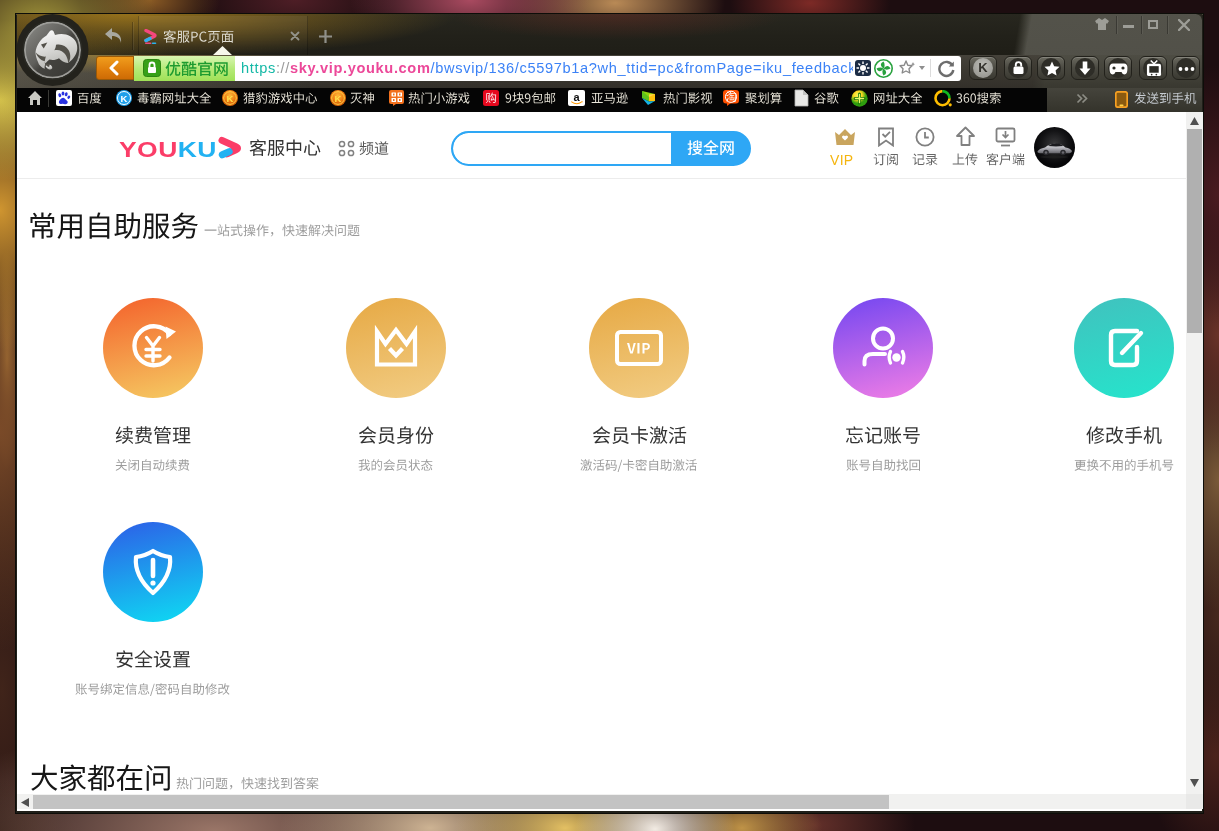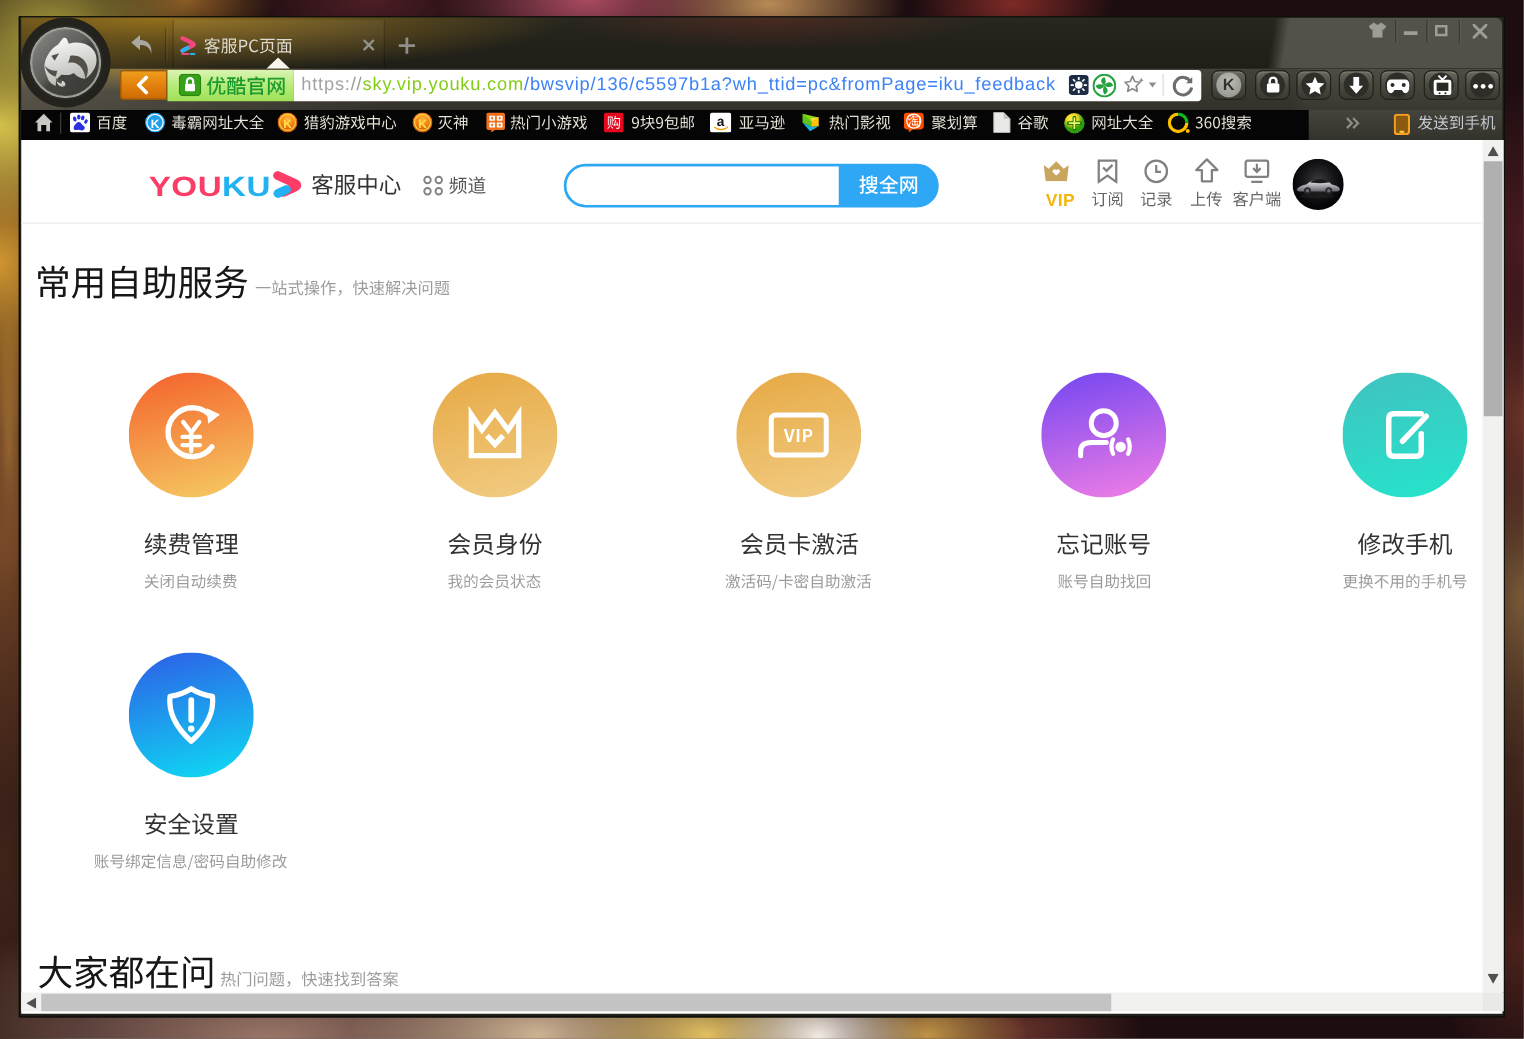--- a/index.html
+++ b/index.html
@@ -114,21 +114,21 @@
 <rect x="0.5" y="0.5" width="17" height="17" rx="3" fill="#37a019" stroke="#2c8512"></rect>
 <rect x="5" y="8" width="8" height="6" rx="1" fill="#fff"></rect>
 <path d="M6.5,8 L6.5,6 A2.5,2.5 0 0 1 11.5,6 L11.5,8" stroke="#fff" stroke-width="1.8" fill="none"></path>
   </svg>
 <svg style="position:absolute;left:165.0px;top:60.5px;overflow:visible" width="64" height="20">
     <path transform="translate(0,13.76)" d="M10.1 -7.2V-1.1C10.1 0.5 10.5 0.9 11.9 0.9C12.2 0.9 13.3 0.9 13.6 0.9C14.9 0.9 15.2 0.2 15.4 -2.3C15.0 -2.4 14.4 -2.7 14.0 -2.9C14.0 -0.8 13.9 -0.4 13.5 -0.4C13.2 -0.4 12.3 -0.4 12.1 -0.4C11.7 -0.4 11.6 -0.5 11.6 -1.1V-7.2ZM11.2 -12.4C11.9 -11.6 12.8 -10.6 13.3 -9.9L14.4 -10.8C13.9 -11.4 13.0 -12.4 12.2 -13.1ZM8.2 -13.3C8.2 -12.1 8.2 -10.9 8.1 -9.8H4.7V-8.3H8.1C7.8 -4.8 7.0 -1.7 4.3 0.2C4.7 0.4 5.2 0.9 5.4 1.3C8.4 -0.8 9.3 -4.4 9.6 -8.3H15.2V-9.8H9.6C9.7 -10.9 9.7 -12.1 9.7 -13.3ZM4.1 -13.5C3.3 -11.1 2.0 -8.8 0.5 -7.2C0.8 -6.9 1.2 -6.1 1.3 -5.7C1.7 -6.1 2.1 -6.6 2.5 -7.1V1.3H3.9V-9.4C4.6 -10.6 5.1 -11.8 5.6 -13.0Z M24.9 -13.0C24.7 -11.3 24.2 -9.6 23.6 -8.5C23.9 -8.3 24.6 -8.0 24.8 -7.8C25.1 -8.3 25.4 -9.0 25.6 -9.7H27.1V-7.4H23.8V-6.0H31.5V-7.4H28.6V-9.7H31.2V-11.0H28.6V-13.5H27.1V-11.0H26.0C26.1 -11.6 26.2 -12.2 26.3 -12.8ZM24.3 -4.9V1.3H25.7V0.5H29.5V1.2H31.0V-4.9ZM25.7 -0.8V-3.5H29.5V-0.8ZM18.2 -2.4H22.1V-1.0H18.2ZM18.2 -3.6V-4.7C18.4 -4.6 18.6 -4.4 18.7 -4.3C19.6 -5.2 19.8 -6.4 19.8 -7.4V-8.7H20.5V-5.9C20.5 -5.0 20.7 -4.8 21.4 -4.8C21.5 -4.8 22.0 -4.8 22.1 -4.8V-3.6ZM16.7 -12.9V-11.6H18.5V-10.0H17.0V1.3H18.2V0.2H22.1V1.2H23.4V-10.0H21.8V-11.6H23.5V-12.9ZM19.7 -10.0V-11.6H20.6V-10.0ZM18.2 -5.0V-8.7H19.0V-7.4C19.0 -6.7 18.9 -5.7 18.2 -5.0ZM21.3 -8.7H22.1V-5.6H21.9C21.8 -5.6 21.6 -5.6 21.5 -5.6C21.3 -5.6 21.3 -5.6 21.3 -5.9Z M36.7 -8.1H43.3V-6.5H36.7ZM35.1 -9.4V1.3H36.7V0.6H43.8V1.2H45.4V-3.9H36.7V-5.2H44.8V-9.4ZM36.7 -2.5H43.8V-0.7H36.7ZM39.0 -13.3C39.2 -12.9 39.4 -12.5 39.5 -12.1H33.1V-9.1H34.6V-10.6H45.3V-9.1H46.9V-12.1H41.2C41.1 -12.5 40.8 -13.1 40.6 -13.6Z M49.3 -12.6V1.3H50.8V-1.4C51.2 -1.2 51.7 -0.8 51.9 -0.6C52.9 -1.6 53.6 -2.8 54.2 -4.3C54.6 -3.6 55.0 -3.0 55.3 -2.5L56.2 -3.6C55.9 -4.2 55.3 -4.9 54.7 -5.8C55.1 -7.1 55.4 -8.5 55.6 -10.1L54.3 -10.2C54.1 -9.1 53.9 -8.1 53.7 -7.1C53.1 -7.8 52.5 -8.5 52.0 -9.2L51.1 -8.3C51.8 -7.5 52.5 -6.5 53.2 -5.6C52.7 -3.9 51.9 -2.5 50.8 -1.5V-11.1H61.2V-0.6C61.2 -0.3 61.1 -0.2 60.8 -0.2C60.4 -0.2 59.3 -0.1 58.3 -0.2C58.5 0.2 58.8 0.9 58.9 1.3C60.4 1.3 61.3 1.3 61.9 1.0C62.5 0.8 62.7 0.3 62.7 -0.6V-12.6ZM55.6 -8.3C56.4 -7.5 57.1 -6.5 57.7 -5.6C57.2 -3.8 56.3 -2.4 55.2 -1.3C55.5 -1.1 56.1 -0.7 56.3 -0.5C57.3 -1.5 58.1 -2.7 58.7 -4.2C59.1 -3.4 59.5 -2.7 59.8 -2.1L60.8 -3.0C60.4 -3.8 59.9 -4.8 59.2 -5.8C59.6 -7.1 59.9 -8.5 60.1 -10.0L58.8 -10.2C58.6 -9.1 58.4 -8.1 58.2 -7.2C57.7 -7.8 57.1 -8.5 56.6 -9.1Z" fill="#1d9b2f"></path>
   </svg>
 <div class="abs" style="left:235px;top:55.5px;width:726px;height:25px;background:#fff;border-radius:0 3px 3px 0"></div>
 <div class="abs" style="left:241px;top:60px;width:612px;height:17px;overflow:hidden;
 font-size:14.6px;letter-spacing:0.65px;white-space:nowrap;font-family:'Liberation Sans',sans-serif">
-<span style="color:#a3a3a3">https</span><span style="color:#9a9a9a">://</span><span style="color:#84cc16;font-weight:normal">sky.vip.youku.com</span><span style="color:#3b82f6">/bwsvip/136/c5597b1a?wh_ttid=pc&amp;fromPage=iku_feedback</span></div>
+<span style="color:#14b8a6">https</span><span style="color:#9a9a9a">://</span><span style="color:#ec4899;font-weight:bold">sky.vip.youku.com</span><span style="color:#3b82f6">/bwsvip/136/c5597b1a?wh_ttid=pc&amp;fromPage=iku_feedback</span></div>
 <svg class="abs" style="left:855px;top:60px" width="16" height="16" viewBox="0 0 16 16">
 <rect width="16" height="16" rx="3" fill="#1c2c44"></rect>
 <circle cx="8" cy="8" r="3" fill="#fff"></circle>
 <g stroke="#fff" stroke-width="1.4">
       <path d="M8,1.5 L8,4 M8,12 L8,14.5 M1.5,8 L4,8 M12,8 L14.5,8 M3.4,3.4 L5.2,5.2 M10.8,10.8 L12.6,12.6 M12.6,3.4 L10.8,5.2 M5.2,10.8 L3.4,12.6"></path>
     </g>
   </svg>
 <svg class="abs" style="left:874px;top:59px" width="19" height="19" viewBox="0 0 19 19">
 <circle cx="9.5" cy="9.5" r="8.7" fill="#fff" stroke="#27a13d" stroke-width="1.6"></circle>
 <g fill="#27a13d">
@@ -383,21 +383,21 @@
 <div class="abs" style="left:451px;top:131px;width:300px;height:35px;border-radius:17.5px;background:#2ea7f5;border:2px solid #2ea7f5;overflow:hidden">
     <div style="position:absolute;left:0;top:0;width:218px;height:31px;background:#fff;border-radius:15.5px 0 0 15.5px"></div>
   </div>
 <svg class="abs" style="left:687px;top:140px;overflow:visible" width="48" height="20">
     <path transform="translate(0,13.8)" d="M2.5 -13.5V-10.4H0.7V-9.0H2.5V-5.8C1.8 -5.5 1.1 -5.3 0.5 -5.1L0.9 -3.7L2.5 -4.3V-0.4C2.5 -0.2 2.4 -0.2 2.2 -0.2C2.1 -0.1 1.5 -0.1 0.9 -0.2C1.1 0.3 1.3 0.9 1.3 1.3C2.3 1.3 2.9 1.2 3.4 1.0C3.8 0.8 3.9 0.3 3.9 -0.4V-4.8L5.6 -5.5L5.4 -6.8L3.9 -6.3V-9.0H5.5V-10.4H3.9V-13.5ZM6.1 -4.7V-3.5H6.9L6.6 -3.4C7.3 -2.4 8.1 -1.6 9.1 -0.9C7.8 -0.4 6.4 -0.0 4.9 0.1C5.1 0.4 5.4 1.0 5.5 1.4C7.3 1.1 9.0 0.6 10.4 -0.1C11.7 0.5 13.1 1.0 14.6 1.3C14.8 0.9 15.2 0.4 15.5 0.1C14.2 -0.1 12.9 -0.4 11.8 -0.9C13.1 -1.8 14.1 -2.9 14.7 -4.4L13.8 -4.8L13.6 -4.7H11.1V-6.1H14.7V-12.3H11.6V-11.0H13.4V-9.8H11.7V-8.6H13.4V-7.3H11.1V-13.5H9.7V-12.1L8.7 -13.0C8.1 -12.6 7.1 -12.1 6.2 -11.8H6.2V-6.1H9.7V-4.7ZM7.5 -11.1C8.3 -11.3 9.1 -11.6 9.7 -12.0V-7.3H7.5V-8.6H9.0V-9.7H7.5ZM12.7 -3.5C12.1 -2.7 11.3 -2.1 10.4 -1.6C9.5 -2.1 8.7 -2.7 8.1 -3.5Z M23.8 -13.7C22.2 -11.2 19.3 -8.9 16.3 -7.6C16.7 -7.3 17.2 -6.8 17.4 -6.4C18.0 -6.7 18.6 -7.0 19.1 -7.4V-6.3H23.2V-4.1H19.3V-2.8H23.2V-0.4H17.2V0.9H30.9V-0.4H24.8V-2.8H28.9V-4.1H24.8V-6.3H29.0V-7.3C29.5 -7.0 30.1 -6.7 30.7 -6.3C30.9 -6.8 31.3 -7.3 31.7 -7.6C29.1 -8.9 26.8 -10.4 24.8 -12.6L25.1 -13.0ZM19.6 -7.7C21.2 -8.7 22.8 -10.0 24.0 -11.5C25.4 -10.0 26.9 -8.7 28.5 -7.7Z M33.3 -12.6V1.3H34.8V-1.4C35.2 -1.2 35.7 -0.8 35.9 -0.6C36.9 -1.6 37.6 -2.8 38.2 -4.3C38.6 -3.6 39.0 -3.0 39.3 -2.5L40.2 -3.6C39.9 -4.2 39.3 -4.9 38.7 -5.8C39.1 -7.1 39.4 -8.5 39.6 -10.1L38.3 -10.2C38.1 -9.1 37.9 -8.1 37.7 -7.1C37.1 -7.8 36.5 -8.5 36.0 -9.2L35.1 -8.3C35.8 -7.5 36.5 -6.5 37.2 -5.6C36.7 -3.9 35.9 -2.5 34.8 -1.5V-11.1H45.2V-0.6C45.2 -0.3 45.1 -0.2 44.8 -0.2C44.4 -0.2 43.3 -0.1 42.3 -0.2C42.5 0.2 42.8 0.9 42.9 1.3C44.4 1.3 45.3 1.3 45.9 1.0C46.5 0.8 46.7 0.3 46.7 -0.6V-12.6ZM39.6 -8.3C40.4 -7.5 41.1 -6.5 41.7 -5.6C41.2 -3.8 40.3 -2.4 39.2 -1.3C39.5 -1.1 40.1 -0.7 40.3 -0.5C41.3 -1.5 42.1 -2.7 42.7 -4.2C43.1 -3.4 43.5 -2.7 43.8 -2.1L44.8 -3.0C44.4 -3.8 43.9 -4.8 43.2 -5.8C43.6 -7.1 43.9 -8.5 44.1 -10.0L42.8 -10.2C42.6 -9.1 42.4 -8.1 42.2 -7.2C41.7 -7.8 41.1 -8.5 40.6 -9.1Z" fill="#fff"></path>
   </svg>
 <svg class="abs" style="left:834px;top:128px" width="22" height="17" viewBox="0 0 22 17">
 <path d="M1,4 L5,7 L11,1 L17,7 L21,4 L19.5,17 L2.5,17 Z" fill="#c9a55e"></path>
 <path d="M11,8.2 Q12.2,6.8 13.6,8 Q14.6,9 13.4,10.2 L11,12.4 L8.6,10.2 Q7.4,9 8.4,8 Q9.8,6.8 11,8.2 Z" fill="#fff"></path>
   </svg>
-<div class="abs" style="left:830px;top:152px;width:30px;text-align:right;font-family:'Liberation Sans',sans-serif;font-weight:bold;font-size:14px;color:#f5b50f;letter-spacing:0.3px">VIP</div>
+<div class="abs" style="left:830px;top:152px;width:30px;text-align:left;font-family:'Liberation Sans',sans-serif;font-weight:normal;font-size:14px;color:#f5b50f;letter-spacing:0.3px">VIP</div>
 <svg class="abs" style="left:876px;top:127px" width="20" height="20" viewBox="0 0 20 20">
 <path d="M3,1.5 L17,1.5 L17,18.5 L10,13.5 L3,18.5 Z" fill="none" stroke="#808080" stroke-width="1.8"></path>
 <path d="M6.5,7 L9.2,9.7 L14,4.9" stroke="#808080" stroke-width="1.8" fill="none"></path>
   </svg>
 <svg style="position:absolute;left:873.0px;top:153.0px;overflow:visible" width="26" height="16">
     <path transform="translate(0,11.18)" d="M1.5 -10.0C2.2 -9.4 3.0 -8.4 3.5 -7.9L4.1 -8.6C3.7 -9.1 2.8 -10.0 2.1 -10.7ZM2.7 0.7C2.9 0.5 3.3 0.2 6.0 -1.7C5.9 -1.9 5.8 -2.3 5.7 -2.6L3.8 -1.3V-6.8H0.7V-5.9H2.9V-1.2C2.9 -0.7 2.4 -0.3 2.2 -0.1C2.3 0.1 2.6 0.5 2.7 0.7ZM5.1 -9.8V-8.9H9.1V-0.4C9.1 -0.2 9.0 -0.1 8.8 -0.1C8.5 -0.1 7.6 -0.1 6.6 -0.1C6.8 0.2 7.0 0.7 7.0 1.0C8.2 1.0 9.1 0.9 9.5 0.8C10.0 0.6 10.2 0.3 10.2 -0.4V-8.9H12.5V-9.8Z M17.5 -5.8H21.4V-4.2H17.5ZM14.2 -8.0V1.0H15.1V-8.0ZM14.4 -10.3C14.9 -9.7 15.6 -9.0 15.9 -8.5L16.7 -9.0C16.4 -9.5 15.7 -10.2 15.1 -10.8ZM17.1 -8.3C17.5 -7.8 18.0 -7.1 18.1 -6.6H16.6V-3.4H18.1C17.9 -2.1 17.4 -1.1 15.8 -0.6C16.0 -0.4 16.3 -0.1 16.4 0.2C18.1 -0.6 18.7 -1.7 18.9 -3.4H19.9V-1.3C19.9 -0.4 20.1 -0.2 21.0 -0.2C21.2 -0.2 22.0 -0.2 22.2 -0.2C22.9 -0.2 23.1 -0.5 23.2 -1.8C23.0 -1.8 22.6 -1.9 22.4 -2.1C22.4 -1.1 22.4 -1.0 22.1 -1.0C21.9 -1.0 21.3 -1.0 21.1 -1.0C20.8 -1.0 20.8 -1.0 20.8 -1.3V-3.4H22.3V-6.6H20.8C21.2 -7.1 21.6 -7.8 22.0 -8.5L21.0 -8.7C20.7 -8.1 20.2 -7.2 19.8 -6.6H18.2L19.0 -6.9C18.8 -7.4 18.3 -8.1 17.9 -8.7ZM17.6 -10.2V-9.3H23.9V-0.2C23.9 0.0 23.8 0.1 23.6 0.1C23.5 0.1 22.9 0.1 22.3 0.1C22.5 0.3 22.6 0.7 22.6 1.0C23.5 1.0 24.0 0.9 24.4 0.8C24.7 0.6 24.8 0.4 24.8 -0.2V-10.2Z" fill="#666"></path>
   </svg>
 <svg class="abs" style="left:915px;top:127px" width="20" height="20" viewBox="0 0 20 20">
 <circle cx="10" cy="10" r="8.6" fill="none" stroke="#808080" stroke-width="1.8"></circle>
 <path d="M10,5 L10,10.5 L13.8,10.5" stroke="#808080" stroke-width="1.8" fill="none"></path>

